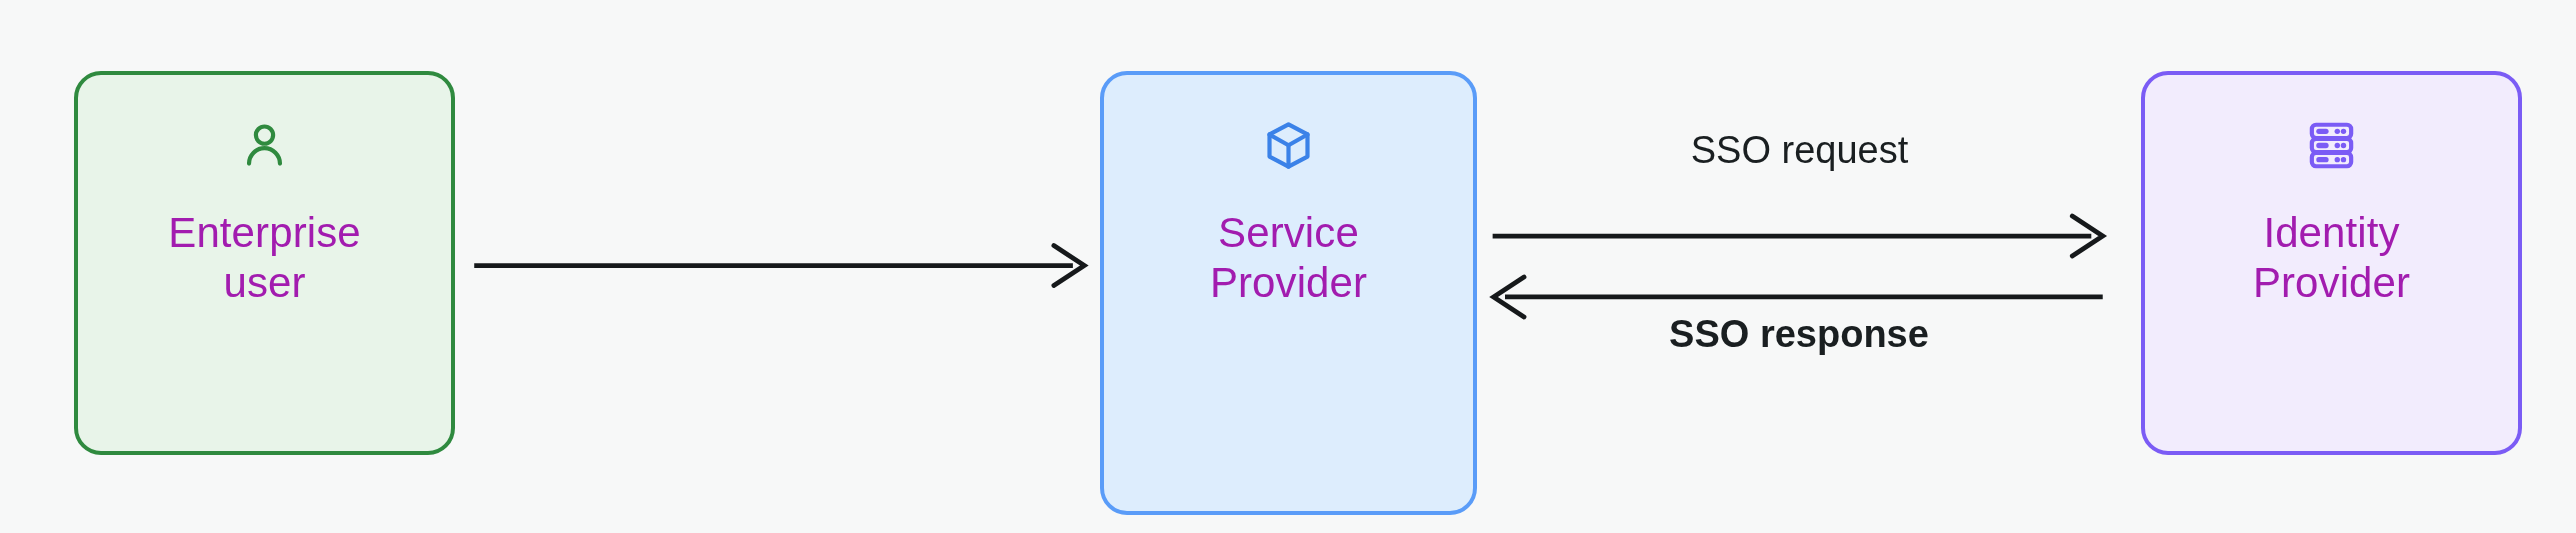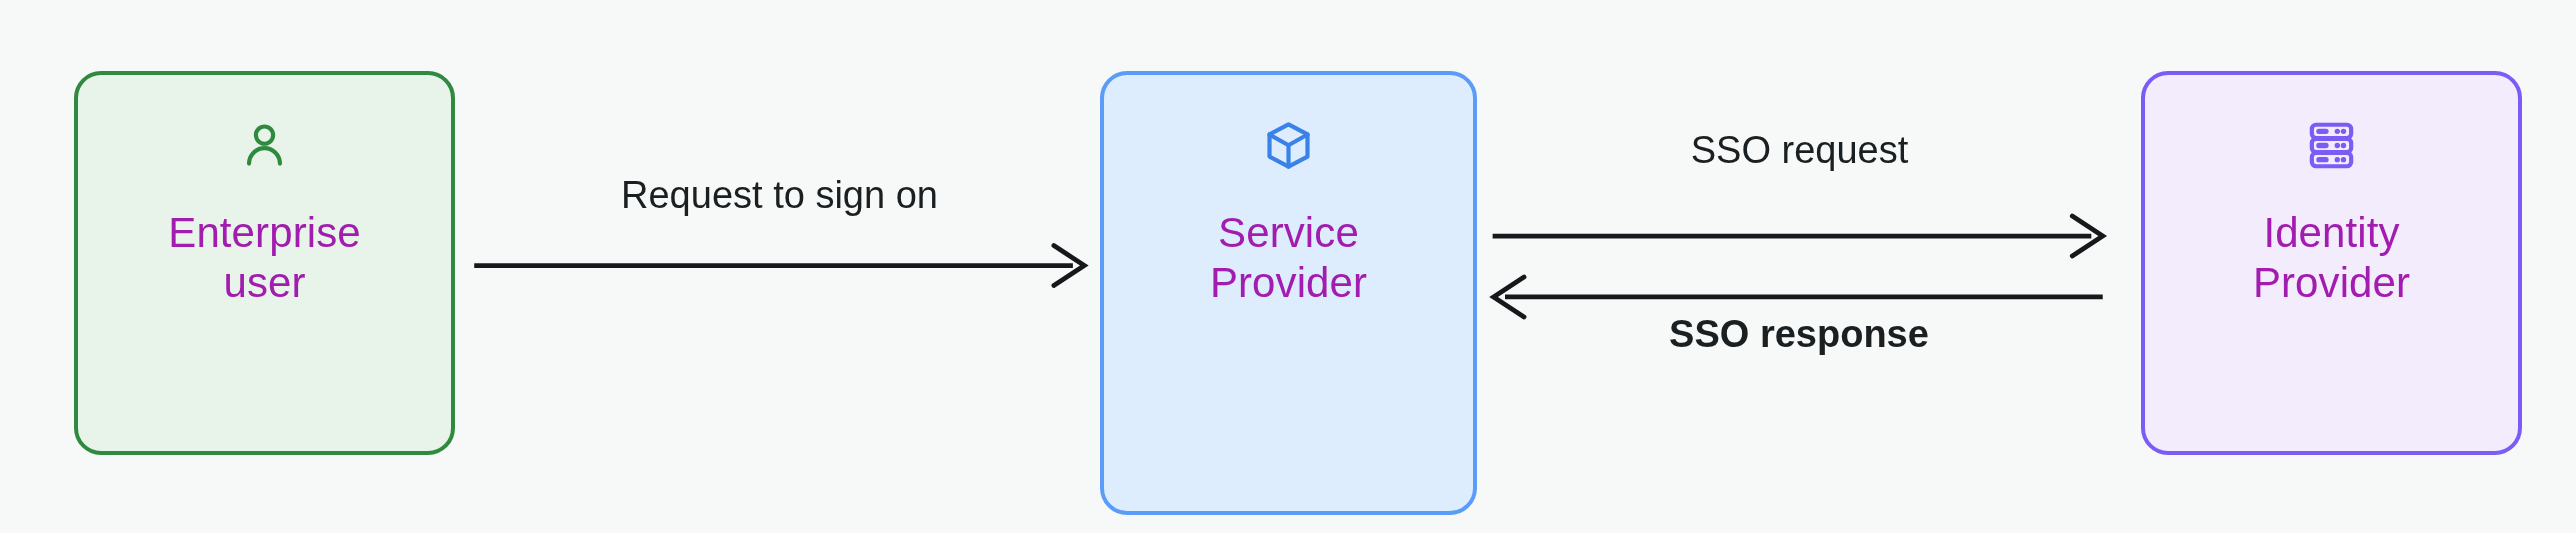--- a/index.html
+++ b/index.html
@@ -121,21 +121,20 @@
       <line x1="1567" y1="248" x2="2196" y2="248" stroke="#16191b" stroke-width="5" stroke-linecap="butt"></line>
       <polyline points="2176,227 2208,248 2176,269" fill="none" stroke="#16191b" stroke-width="5" stroke-linecap="round" stroke-linejoin="miter"></polyline>
     </g>
 
     <g>
       <line x1="2208" y1="312" x2="1580" y2="312" stroke="#16191b" stroke-width="5" stroke-linecap="butt"></line>
       <polyline points="1600,291 1568,312 1600,333" fill="none" stroke="#16191b" stroke-width="5" stroke-linecap="round" stroke-linejoin="miter"></polyline>
     </g>
   </svg>
 
-  <div class="edge-label" id="edge-label-request-to-sign-on">Request to sign on</div>
 
   <div class="edge-label" id="edge-label-sso-request">SSO request</div>
 
   <div class="edge-label" id="edge-label-sso-response">SSO response</div>
 
   <div class="node" id="node-enterprise-user">
     <span class="node-icon">
       <svg viewBox="0 0 24 24" width="53" height="53" fill="none" stroke="#2f8a3f" stroke-width="1.9" stroke-linecap="round" stroke-linejoin="round">
         <circle cx="12" cy="7.3" r="3.9"></circle>
         <path d="M5 20.2a7 7 0 0 1 14 0"></path>

